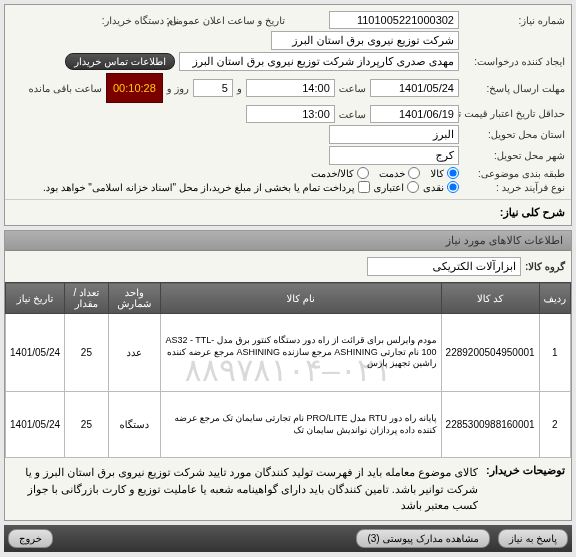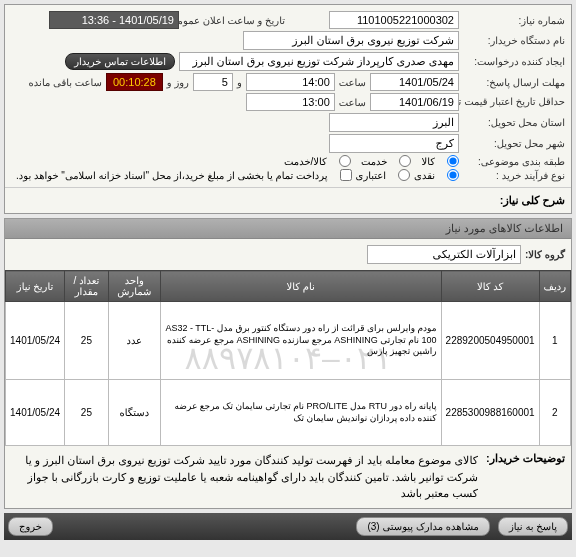--- a/index.html
+++ b/index.html
@@ -65,21 +65,21 @@
   border-radius: 8px;
 }
 .radio-group {
   display: inline-flex;
   gap: 10px;
   align-items: center;
 }
 .radio-item {
   display: inline-flex;
   align-items: center;
-  gap: 12px;
+  gap: 3px;
   font-size: 10px;
 }
 input[type="radio"], input[type="checkbox"] {
   width: 12px;
   height: 12px;
 }
 .desc-box {
   padding: 6px;
   display: flex;
   gap: 8px;
@@ -144,43 +144,42 @@
   background: linear-gradient(to bottom, #e0e0e0, #c0c0c0);
   border: 1px solid #888;
   padding: 3px 10px;
   font-size: 10px;
   cursor: pointer;
   border-radius: 8px;
 }
 .red-time {
   background: #7a0000;
   color: #ffcc00;
-  padding: 2px 6px;
+  padding: 8px 6px;
   font-size: 11px;
   border: 1px solid #500;
 }
 .inline-flex {
   display: inline-flex;
   align-items: center;
   gap: 4px;
 }
 </style>
 </head>
 <body>
 
 <div class="panel">
 
   <div class="form-grid">
     <div class="label">شماره نیاز:</div>
     <div><span class="field field-med">1101005221000302</span></div>
     <div class="label">تاریخ و ساعت اعلان عمومی:</div>
-    <div><span class="field-dark field-med">1401/05/19 - 13:36</span></div>
 
     <div class="label">نام دستگاه خریدار:</div>
-    <div style="grid-column: 2 / -1;"><span class="field" style="width:216px">شرکت توزیع نیروی برق استان البرز</span></div>
+    <div style="grid-column: 2 / -1;"><span class="field" style="width:188px">شرکت توزیع نیروی برق استان البرز</span></div>
 
     <div class="label">ایجاد کننده درخواست:</div>
     <div style="grid-column: 2 / -1;" class="inline-flex">
       <span class="field" style="width:280px">مهدی صدری کارپرداز شرکت توزیع نیروی برق استان البرز</span>
       <button class="btn">اطلاعات تماس خریدار</button>
     </div>
 
     <div class="label">مهلت ارسال پاسخ:</div>
     <div style="grid-column: 2 / -1;" class="inline-flex">
       <span class="field field-sm">1401/05/24</span>

